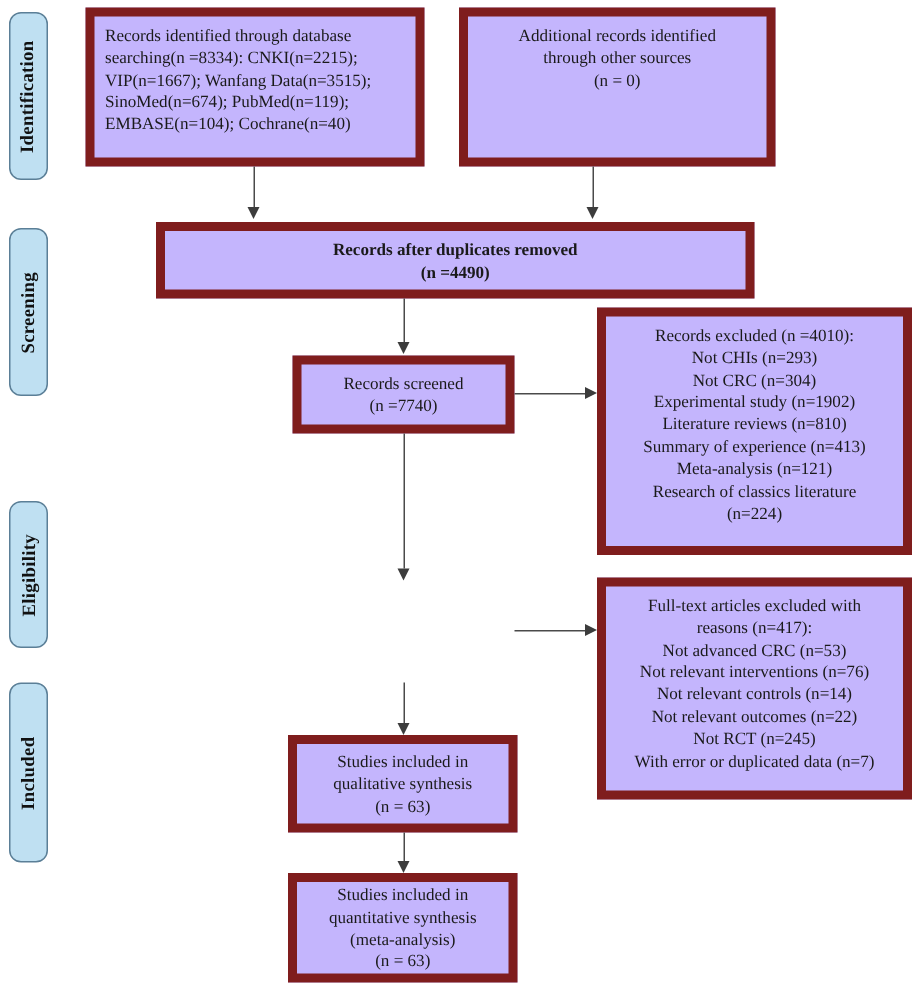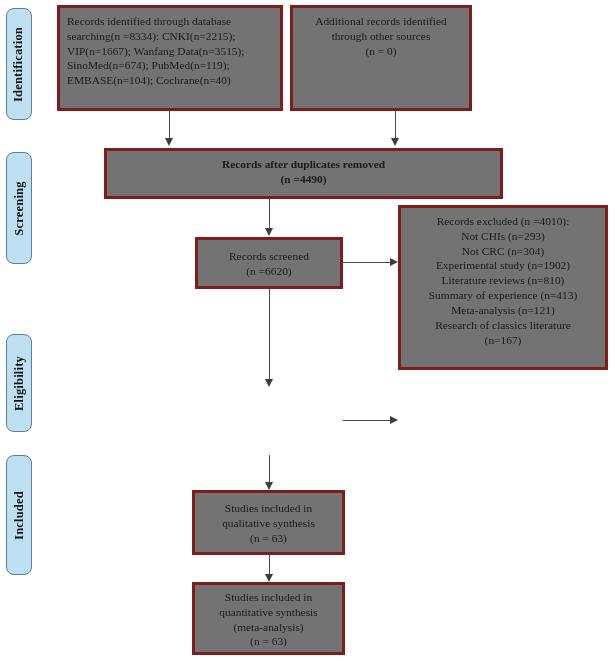--- a/index.html
+++ b/index.html
@@ -37,22 +37,22 @@
     color: #111111;
     white-space: nowrap;
     transform: rotate(-90deg);
     transform-origin: center center;
   }
 
   
   .flow-box {
     position: absolute;
     box-sizing: border-box;
-    border: 3px solid #7f1d1d;
-    background: #737373;
+    border: 6px solid #7f1d1d;
+    background: #c4b5fd;
     display: flex;
     align-items: flex-start;
     justify-content: center;
   }
   .flow-box .box-text {
     font-size: 11.4px;
     line-height: 1.30;
     white-space: pre-line;
     text-align: center;
     padding: 6px 7px 4px 7px;
@@ -105,21 +105,21 @@
   </div>
 
   <div class="stage-badge" style="left:6px; top:455px; width:26px; height:120px;">
     <span class="stage-label">Included</span>
   </div>
 
   <div class="flow-box align-left" style="left:57px; top:5px; width:226px; height:106px;">
     <span class="box-text">Records identified through database searching(n =8334): CNKI(n=2215); VIP(n=1667); Wanfang Data(n=3515); SinoMed(n=674); PubMed(n=119); EMBASE(n=104); Cochrane(n=40)</span>
   </div>
 
-  <div class="flow-box" style="left:290px; top:5px; width:182px; height:106px;">
+  <div class="flow-box" style="left:306px; top:5px; width:211px; height:106px;">
     <span class="box-text">Additional records identified
 through other sources
 (n = 0)</span>
   </div>
 
   <div class="conn conn-v" style="left:169px; top:111px; height:28px;"></div>
   <div class="arrow-down" style="left:165px; top:138px;"></div>
 
   <div class="conn conn-v" style="left:395px; top:111px; height:28px;"></div>
   <div class="arrow-down" style="left:391px; top:138px;"></div>
@@ -127,45 +127,55 @@
   <div class="flow-box" style="left:104px; top:148px; width:399px; height:51px;font-weight:bold;">
     <span class="box-text">Records after duplicates removed
 (n =4490)</span>
   </div>
 
   <div class="conn conn-v" style="left:269px; top:199px; height:30px;"></div>
   <div class="arrow-down" style="left:265px; top:228px;"></div>
 
   <div class="flow-box vcenter" style="left:195px; top:237px; width:148px; height:52px;">
     <span class="box-text">Records screened
-(n =6620)</span>
+(n =7740)</span>
   </div>
 
   <div class="conn conn-h" style="left:343px; top:262px; width:47px;"></div>
   <div class="arrow-right" style="left:390px; top:258px;"></div>
 
   <div class="flow-box" style="left:398px; top:205px; width:210px; height:165px;">
     <span class="box-text">Records excluded (n =4010):
 Not CHIs (n=293)
 Not CRC (n=304)
 Experimental study (n=1902)
 Literature reviews (n=810)
 Summary of experience (n=413)
 Meta-analysis (n=121)
 Research of classics literature
-(n=167)</span>
+(n=224)</span>
   </div>
 
   <div class="conn conn-v" style="left:269px; top:289px; height:90px;"></div>
   <div class="arrow-down" style="left:265px; top:379px;"></div>
 
 
   <div class="conn conn-h" style="left:343px; top:420px; width:47px;"></div>
   <div class="arrow-right" style="left:390px; top:416px;"></div>
 
+  <div class="flow-box" style="left:398px; top:385px; width:210px; height:148px;">
+    <span class="box-text">Full-text articles excluded with
+reasons (n=417):
+Not advanced CRC (n=53)
+Not relevant interventions (n=76)
+Not relevant controls (n=14)
+Not relevant outcomes (n=22)
+Not RCT (n=245)
+With error or duplicated data (n=7)</span>
+  </div>
 
   <div class="conn conn-v" style="left:269px; top:455px; height:28px;"></div>
   <div class="arrow-down" style="left:265px; top:482px;"></div>
 
   <div class="flow-box vcenter" style="left:192px; top:490px; width:153px; height:65px;">
     <span class="box-text">Studies included in
 qualitative synthesis
 (n = 63)</span>
   </div>
 

